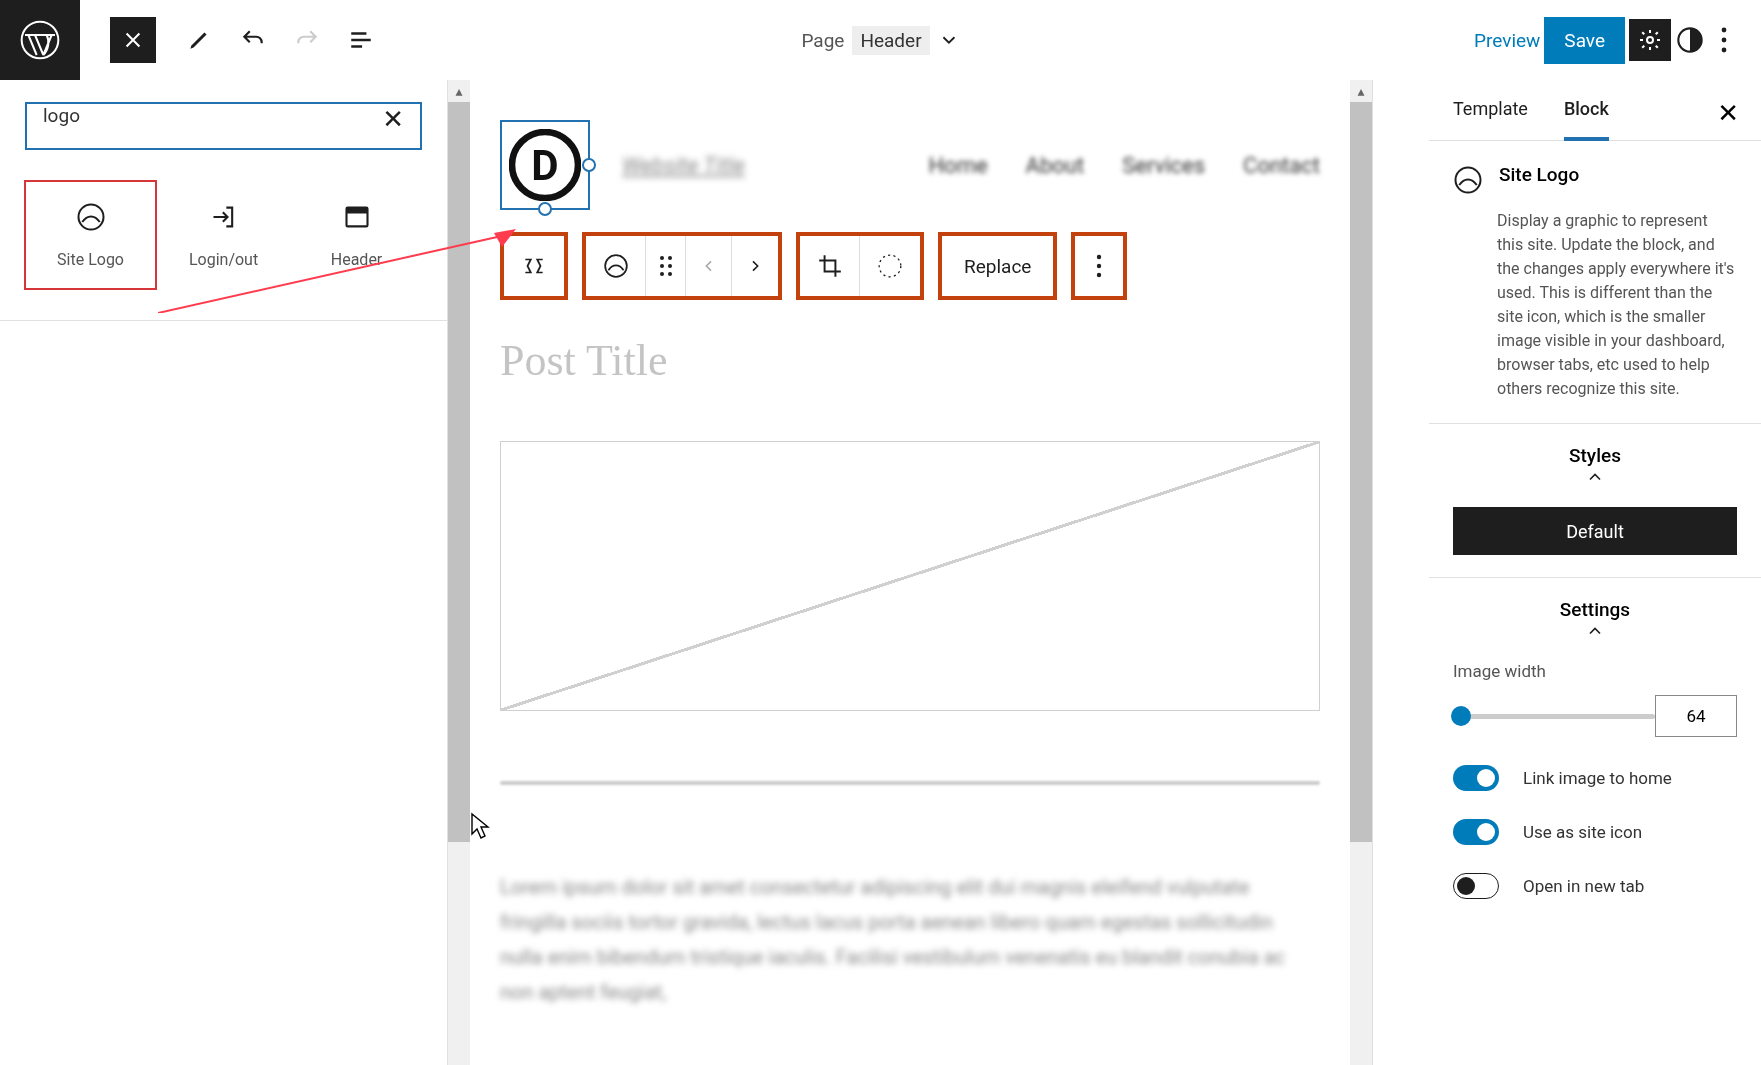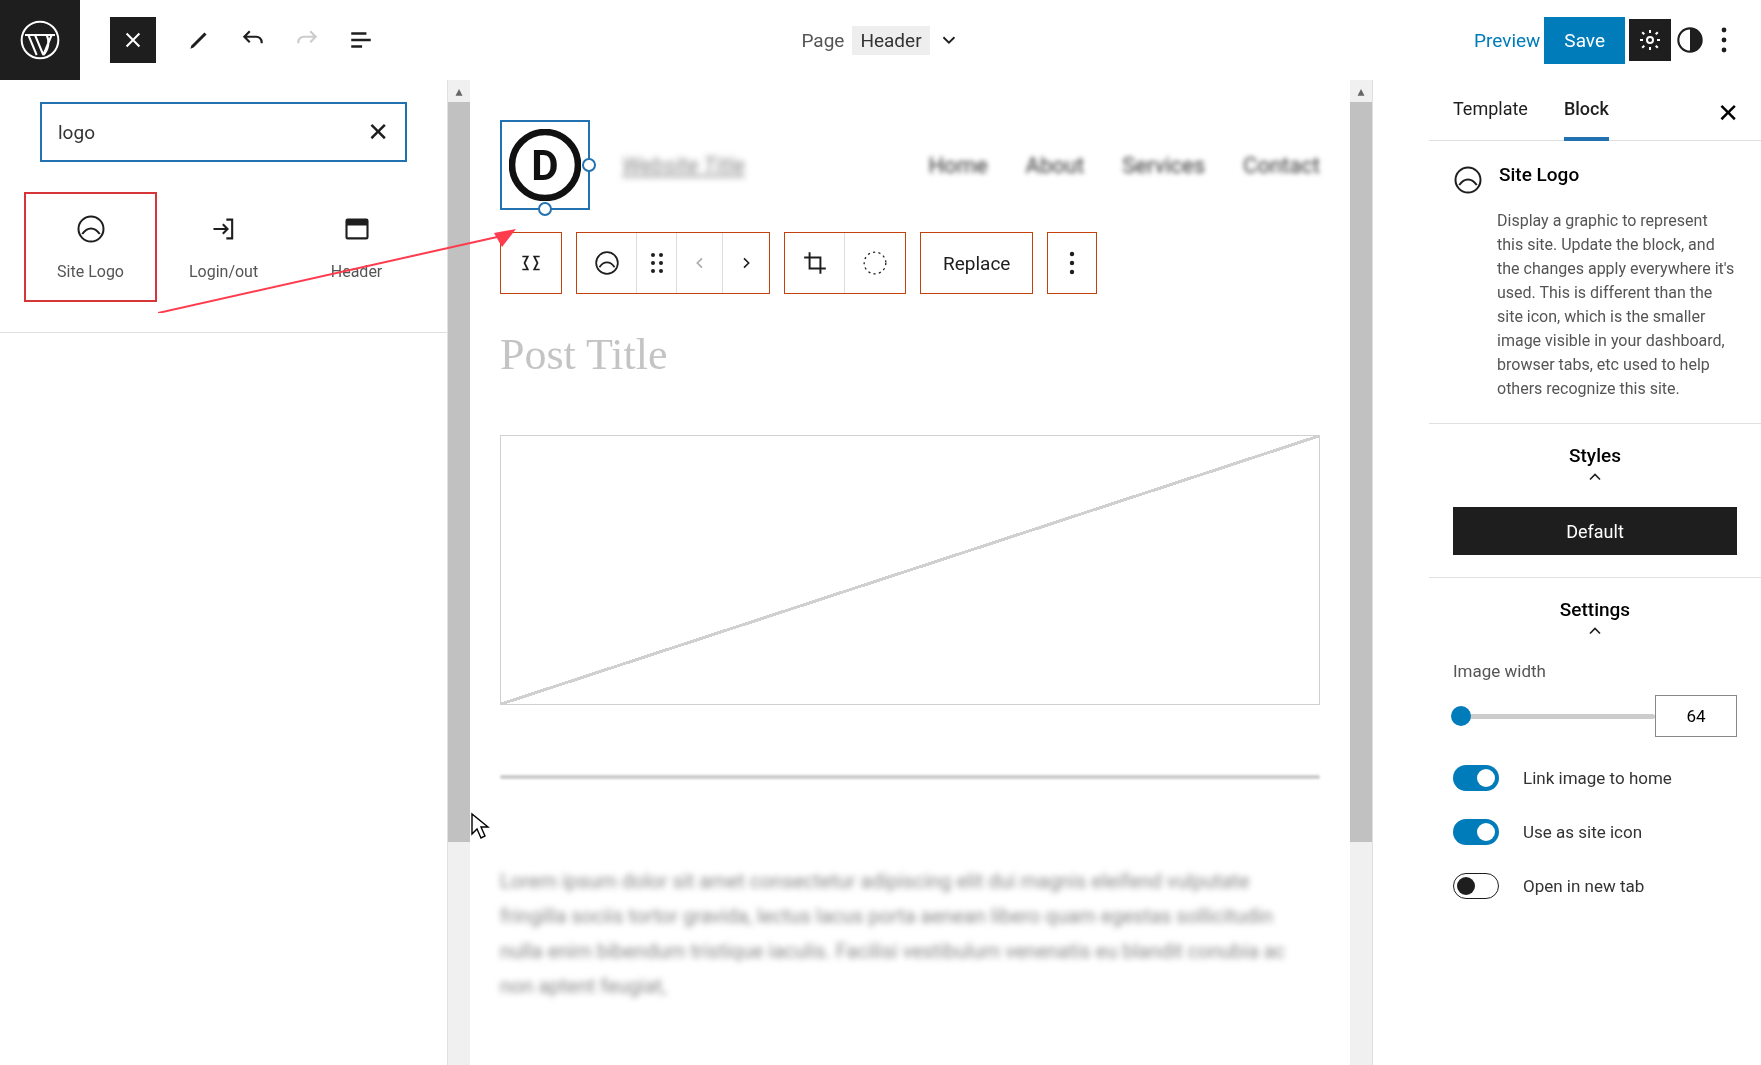--- a/index.html
+++ b/index.html
@@ -17,21 +17,21 @@
 .doc-title .part-label { background: #eeeeef; padding: 3px 8px; color:#333; }
 .doc-title svg { width:22px; height:22px; }
 .topbar-right { margin-left: auto; display: flex; align-items: center; gap: 4px; padding-right: 22px; justify-content: space-between; }
 .preview-link { color: #007cba; font-size: 19px; cursor:pointer; }
 .save-btn { background: #007cba; color: #fff; border: none; padding: 12px 20px; font-size: 19px; cursor:pointer; }
 .gear-btn { width: 42px; height: 42px; background: #1e1e1e; display:flex; align-items:center; justify-content:center; cursor:pointer; }
 .styles-btn, .menu-btn { width: 30px; height: 30px; display:flex; align-items:center; justify-content:center; cursor:pointer; }
 
 
 .left-panel { position: absolute; top: 80px; left: 0; width: 448px; height: 985px; border-right: 1px solid #e0e0e0; background:#fff; }
-.search-box { margin: 22px 40px 30px; border: 2px solid #2271b1; height: 60px; display: flex; align-items: center; padding: 0 16px; }
+.search-box { margin: 22px 25px 30px; border: 2px solid #2271b1; height: 48px; display: flex; align-items: flex-start; padding: 0 16px; }
 .search-box input { flex:1; border:none; outline:none; font-size:19px; color:#333; }
 .search-box .clear { font-size: 26px; cursor:pointer; color:#1e1e1e; }
 .block-grid { display: flex; gap: 0; padding: 0 24px; }
 .block-item { width: 136px; height: 110px; display:flex; flex-direction:column; align-items:center; justify-content:center; gap:18px; cursor:pointer; }
 .block-item.selected { border: 2px solid #d63638; }
 .block-item .blk-ico { width: 30px; height: 30px; display:flex; align-items:center; justify-content:center; }
 .block-item .blk-label { font-size: 16px; color:#555; }
 .left-panel hr { border:none; border-top:1px solid #e0e0e0; margin-top: 30px; }
 
 
@@ -42,21 +42,21 @@
 .canvas-content { position:absolute; top:0; left:22px; right:22px; height:100%; padding: 40px 30px; }
 .header-row { display:flex; align-items:center; gap: 32px; }
 .logo-selected { position:relative; width:90px; height:90px; border:2px solid #2271b1; display:flex; align-items:center; justify-content:center; }
 .logo-selected .handle { position:absolute; width:14px; height:14px; background:#fff; border:2px solid #2271b1; border-radius:50%; }
 .logo-selected .handle.r { right:-8px; top:50%; transform:translateY(-50%); }
 .logo-selected .handle.b { bottom:-8px; left:50%; transform:translateX(-50%); }
 .blurtext { filter: blur(3px); color:#888; font-style:italic; font-size:22px; text-decoration:underline; }
 .nav-menu { margin-left:auto; display:flex; gap:38px; filter:blur(2.5px); }
 .nav-menu span { font-size:22px; color:#333; }
 .floating-toolbar { margin-top: 22px; display:flex; gap:14px; }
-.tb-group { display:flex; border:1px solid #c2410c; background:#fff; }
+.tb-group { display:flex; border:4px solid #c2410c; background:#fff; }
 .tb-btn { width:60px; height:60px; display:flex; align-items:center; justify-content:center; border-right:1px solid #ddd; cursor:pointer; }
 .tb-btn:last-child { border-right:none; }
 .tb-btn.text { width:auto; padding:0 22px; font-size:19px; color:#1e1e1e; }
 .post-title { margin-top:35px; font-size:44px; color:#c4c4c4; font-family: Georgia, serif; font-weight:normal; }
 .img-placeholder { margin-top:55px; height:270px; border:1px solid #d0d0d0; position:relative; background: linear-gradient(to bottom right, transparent 49.7%, #d0d0d0 49.7%, #d0d0d0 50.3%, transparent 50.3%); filter:blur(0.5px); }
 .hr-div { margin-top:70px; height:4px; background:#ccc; border-radius:2px; filter:blur(1px);}
 .body-text { margin-top:85px; font-size:20px; line-height:1.75; color:#888; filter:blur(3px); }
 
 
 .red-arrow { position:absolute; top:229px; left:158px; width:358px; height:84px; pointer-events:none; z-index:10; }

